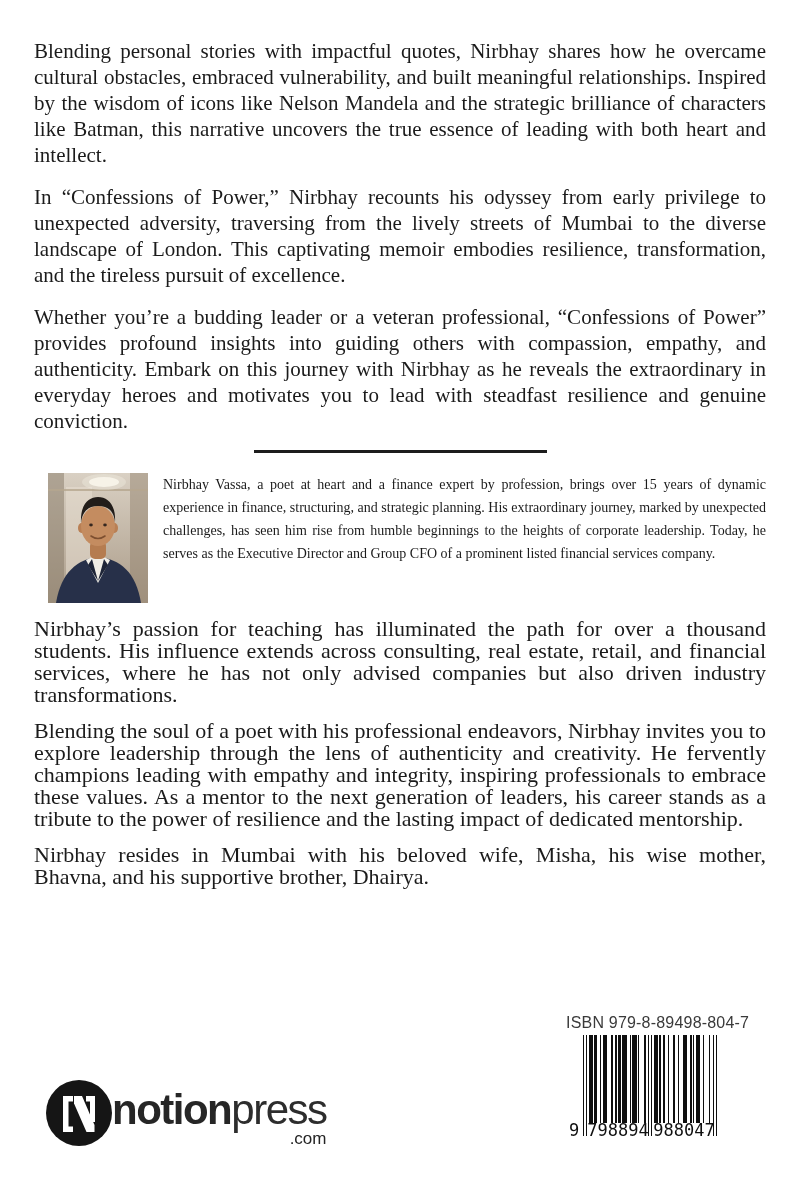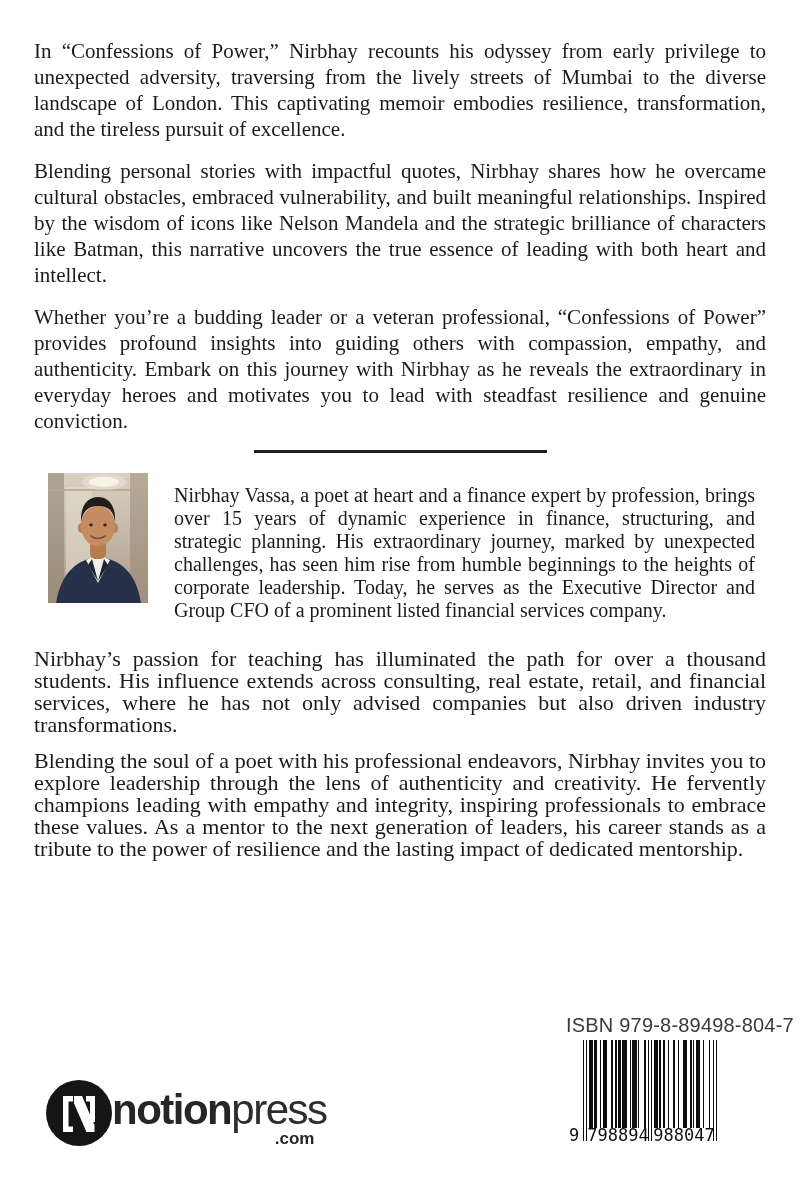--- a/index.html
+++ b/index.html
@@ -17,32 +17,32 @@
     text-align:justify; text-justify:inter-word;
     margin:0 0 16px 0;
   }
   .divider {
     width:293px; height:3px; background:#1d1d1d;
     margin:10px auto 20px auto;
   }
   .author-row { display:flex; gap:15px; margin:0 0 15px 0; }
   .photo-wrap { flex:none; width:100px; height:130px; margin-left:14px; }
   .photo-wrap svg { display:block; width:100px; height:130px; }
-  p.bio { flex:1; font-size:20px; line-height:23px; text-align:justify; margin:11px; }
+  p.bio { flex:1; font-size:14px; line-height:23px; text-align:justify; margin:0; }
   p.small {
     font-size:22px; line-height:22px;
     text-align:justify; margin:0 0 14px 0;
   }
   
   .barcode {
     position:absolute; left:566px; top:1014px; width:168px;
   }
   .isbn-label {
     font-family:"Liberation Sans", sans-serif;
-    font-size:20px; color:#3a3a3a; letter-spacing:0.2px;
+    font-size:16px; color:#3a3a3a; letter-spacing:0.2px;
     white-space:nowrap; text-align:center;
   }
   .bars {
     position:relative; margin:3px 0 0 17px;
     width:134px; height:104px;
   }
   .bars .bar { position:absolute; top:0; background:#0e0e0e; }
   .bc-digit {
     position:absolute; top:85px;
     font-family:"DejaVu Sans Mono", monospace;
@@ -59,32 +59,32 @@
   .logo-mark { width:66px; height:66px; flex:none; }
   .wordmark {
     position:relative; top:-3px;
     font-family:"Liberation Sans", sans-serif;
     font-size:42px; line-height:66px; letter-spacing:-1.5px;
     color:#262626; white-space:nowrap;
   }
   .wordmark .w-bold { font-weight:700; }
   .wordmark .w-light { font-weight:400; color:#2d2d2d; }
   .tld {
-    position:absolute; right:12px; bottom:-4px;
-    font-weight:700; font-size:17px; letter-spacing:0;
+    position:absolute; right:0; bottom:-4px;
+    font-weight:400; font-size:17px; letter-spacing:0;
     line-height:17px; color:#242424;text-align:center;
   }
 </style>
 </head>
 <body>
 
 <div class="page">
 
+  <p class="syn">Blending personal stories with impactful quotes, Nirbhay shares how he overcame cultural obstacles, embraced vulnerability, and built meaningful relationships. Inspired by the wisdom of icons like Nelson Mandela and the strategic brilliance of characters like Batman, this narrative uncovers the true essence of leading with both heart and intellect.</p>
   <p class="syn">In “Confessions of Power,” Nirbhay recounts his odyssey from early privilege to unexpected adversity, traversing from the lively streets of Mumbai to the diverse landscape of London. This captivating memoir embodies resilience, transformation, and the tireless pursuit of excellence.</p>
-  <p class="syn">Blending personal stories with impactful quotes, Nirbhay shares how he overcame cultural obstacles, embraced vulnerability, and built meaningful relationships. Inspired by the wisdom of icons like Nelson Mandela and the strategic brilliance of characters like Batman, this narrative uncovers the true essence of leading with both heart and intellect.</p>
   <p class="syn">Whether you’re a budding leader or a veteran professional, “Confessions of Power” provides profound insights into guiding others with compassion, empathy, and authenticity. Embark on this journey with Nirbhay as he reveals the extraordinary in everyday heroes and motivates you to lead with steadfast resilience and genuine conviction.</p>
 
   <div class="divider"></div>
 
   <div class="author-row">
     <div class="photo-wrap">
       <svg viewBox="0 0 100 130" xmlns="http://www.w3.org/2000/svg">
         <defs>
           <linearGradient id="bg" x1="0" y1="0" x2="0" y2="1">
             <stop offset="0" stop-color="#d9d0c3"></stop>
@@ -111,20 +111,21 @@
         <ellipse cx="43" cy="52" rx="1.8" ry="1.4" fill="#35271f"></ellipse>
         <ellipse cx="57" cy="52" rx="1.8" ry="1.4" fill="#35271f"></ellipse>
         <path d="M43,63 Q50,68 57,63" stroke="#7d4f30" stroke-width="1.6" fill="none" stroke-linecap="round"></path>
       </svg>
     </div>
     <p class="bio">Nirbhay Vassa, a poet at heart and a finance expert by profession, brings over 15 years of dynamic experience in finance, structuring, and strategic planning. His extraordinary journey, marked by unexpected challenges, has seen him rise from humble beginnings to the heights of corporate leadership. Today, he serves as the Executive Director and Group CFO of a prominent listed financial services company.</p>
   </div>
 
   <p class="small">Nirbhay’s passion for teaching has illuminated the path for over a thousand students. His influence extends across consulting, real estate, retail, and financial services, where he has not only advised companies but also driven industry transformations.</p>
   <p class="small">Blending the soul of a poet with his professional endeavors, Nirbhay invites you to explore leadership through the lens of authenticity and creativity. He fervently champions leading with empathy and integrity, inspiring professionals to embrace these values. As a mentor to the next generation of leaders, his career stands as a tribute to the power of resilience and the lasting impact of dedicated mentorship.</p>
+  <p class="small">Nirbhay resides in Mumbai with his beloved wife, Misha, his wise mother, Bhavna, and his supportive brother, Dhairya.</p>
 </div>
 
 <div class="barcode">
   <div class="isbn-label">ISBN 979-8-89498-804-7</div>
   <div class="bars">
     <span class="bc-digit bc-lead">9</span>
     <span class="bc-digit bc-left">798894</span>
     <span class="bc-digit bc-right">988047</span>
   <div class="bar" style="left: 0px; width: 1.41px; height: 101px;"></div>
       <div class="bar" style="left: 2.82px; width: 1.41px; height: 101px;"></div>

